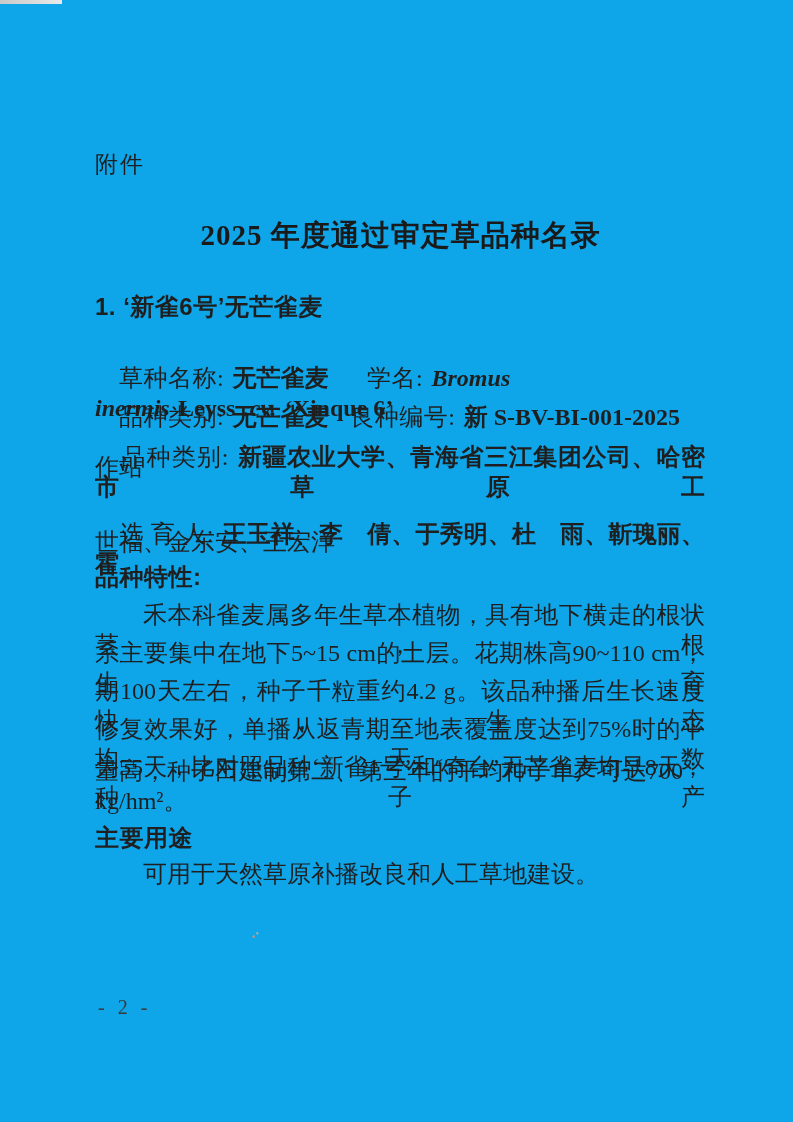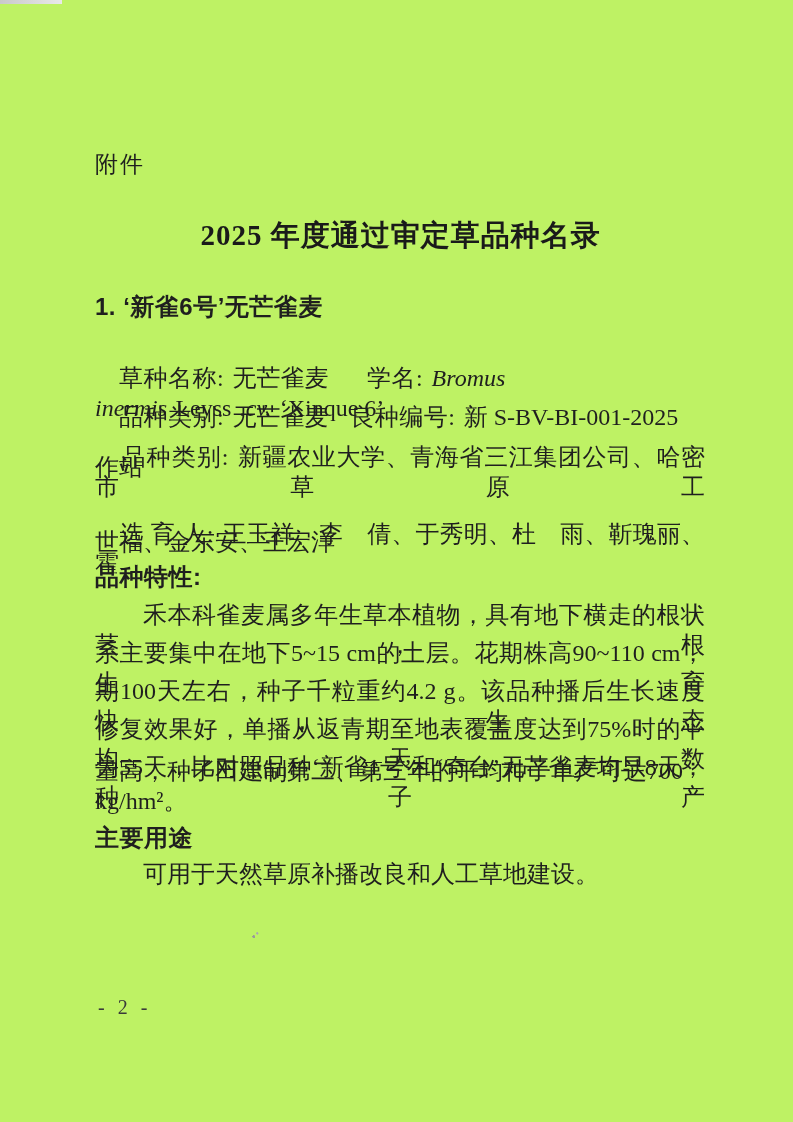--- a/index.html
+++ b/index.html
@@ -1,21 +1,21 @@
 <!DOCTYPE html>
 <html><head>
 <meta charset="utf-8">
 <style>
   html, body { margin: 0; padding: 0; background: #e8e8e8; }
   .page {
     position: relative;
     width: 793px;
     height: 1122px;
     margin: 0 auto;
-    background: #bef264;
+    background: #0ea5e9;
     overflow: hidden;
     font-family: "Liberation Serif", "DejaVu Serif", serif;
     color: #1f1f1f;
   }
   .abs {
     position: absolute;
     left: 95px;
     width: 610px;
     font-size: 24px;
     line-height: 30px;
@@ -42,21 +42,21 @@
     width: 793px;
     margin: 4px;
     text-align: center;
     font-size: 29px;
     font-weight: bold;
     letter-spacing: 1px;
     font-family: "Liberation Serif", "DejaVu Serif", serif;
     color: #1a1a1a;
   }
   .it { font-style: italic; }
-  .v { margin-left: 0.35em; }
+  .v { margin-left: 0.35em; font-weight: bold; }
   .gap-wide { display: inline-block; width: 1.6em; }
   .gap-mid  { display: inline-block; width: 0.9em; }
   .lbl { letter-spacing: 0.5px; }
   .indent { text-indent: 2em; }
   .pagenum {
     top: 992px;
     left: 98px;
     width: 120px;
     font-size: 20px;
     letter-spacing: 4px;

